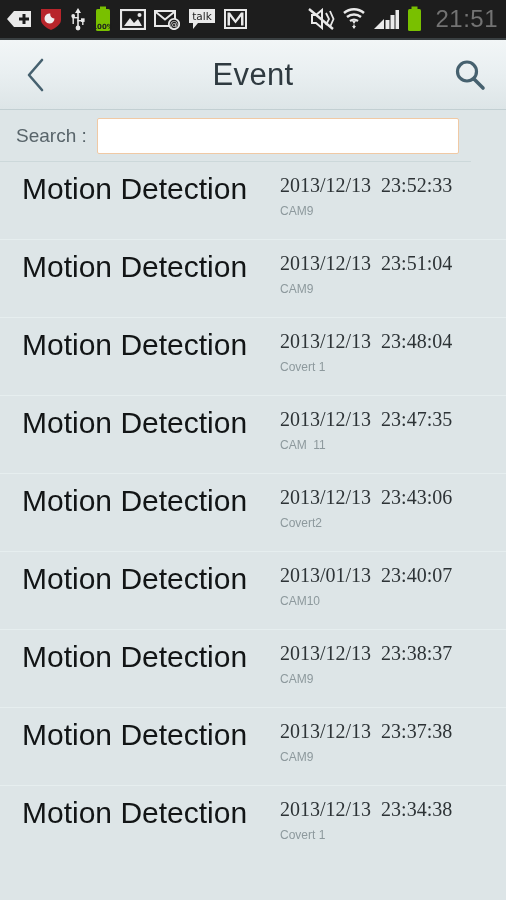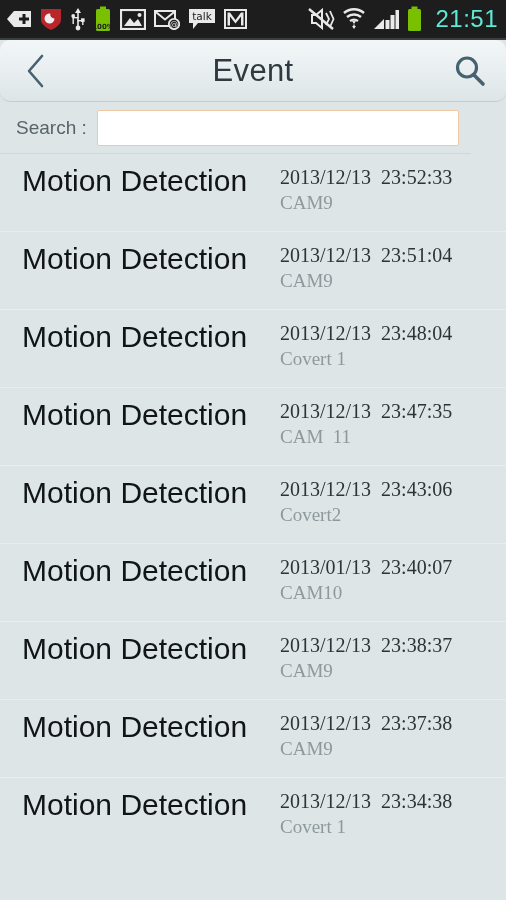--- a/index.html
+++ b/index.html
@@ -14,31 +14,31 @@
   .statusbar{
     height:38px;width:506px;background:#1d1d1d;
     display:flex;align-items:center;box-sizing:border-box;
     padding:0 8px 0 6px;
   }
   .sb-left{display:flex;align-items:center;gap:8px;flex:0 0 auto;}
   .sb-spacer{flex:1 1 auto;}
   .sb-right{display:flex;align-items:center;gap:7px;flex:0 0 auto;}
   .sb-ico{display:block;}
   .sb-clock{
-    color:#5eead4;font-size:24px;letter-spacing:0.5px;
+    color:#737373;font-size:24px;letter-spacing:0.5px;
     margin-left:5px;line-height:1;font-weight:400;
   }
   .sb-underline{height:2px;width:506px;background:#3a4042;}
 
   
   .actionbar{
-    position:relative;height:62px;width:506px;box-sizing:border-box;
+    position:relative;height:70px;width:506px;box-sizing:border-box;
     background:linear-gradient(180deg,#f2f6f7 0%,#e9eff1 48%,#dde5e7 100%);
     border-bottom:1px solid #c2cfd2;
-    display:flex;align-items:center;border-radius:10px;
+    display:flex;align-items:center;
   }
   .back-btn{
     width:72px;height:62px;display:flex;align-items:center;justify-content:center;
     cursor:pointer;
   }
   .title{
     position:absolute;left:0;right:0;text-align:center;
     font-size:31px;color:#2f3a40;font-weight:400;letter-spacing:0.3px;
     pointer-events:none;
   }
@@ -80,21 +80,21 @@
     position:absolute;left:22px;top:8px;width:250px;
     font-size:30px;line-height:37px;color:#121516;font-weight:400;
   }
   .row .ev-meta{
     position:absolute;left:280px;top:10px;
   }
   .row .ev-time{
     font-size:20px;color:#2d3336;line-height:26px;white-space:pre;font-family:Liberation Serif, serif;
   }
   .row .ev-cam{
-    font-size:19px;color:#8d999d;line-height:26px;white-space:pre;font-family:Liberation Serif, serif;
+    font-size:12px;color:#8d999d;line-height:26px;white-space:pre;
   }
 </style>
 </head>
 <body>
 
 <div id="app">
 
   <div class="statusbar">
     <div class="sb-left">
 

